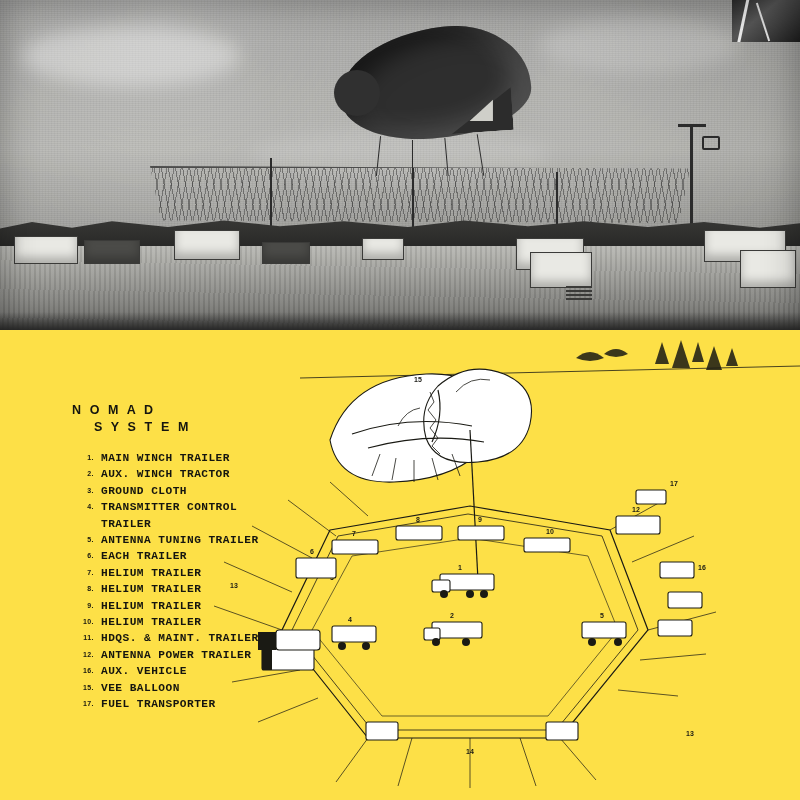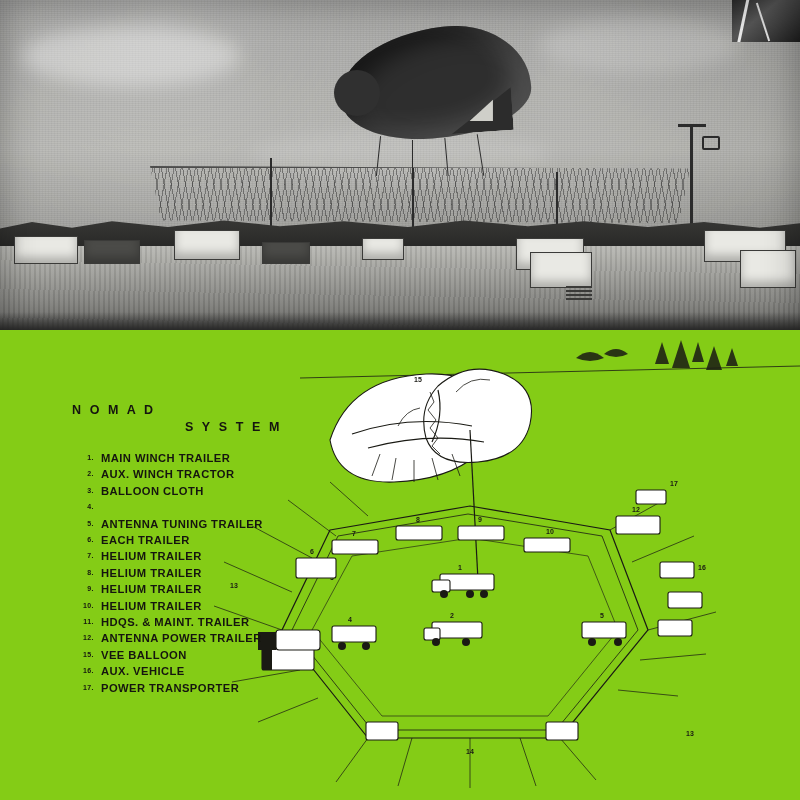--- a/index.html
+++ b/index.html
@@ -59,29 +59,29 @@
     background-image:repeating-linear-gradient(92deg, rgba(0,0,0,.10) 0 2px, rgba(255,255,255,.07) 2px 5px);
     opacity:.7;}
   .bldg{position:absolute;background:#e9e9e4;border:1px solid #3b3b39;
     box-shadow:inset 0 -6px 10px rgba(0,0,0,.25);}
   .bldg.dark{background:#4b4b48;}
   .photo-edge{position:absolute;inset:0;box-shadow:inset 0 0 38px rgba(0,0,0,.30);}
   .photo-bottom-fade{position:absolute;left:0;bottom:0;width:800px;height:18px;
     background:linear-gradient(rgba(40,40,40,0),#2f2f2e);}
 
   
-  #drawing{position:absolute;left:0;top:330px;width:800px;height:470px;background:#84cc16;}
+  #drawing{position:absolute;left:0;top:330px;width:800px;height:470px;background:#fde047;}
   #legend{position:absolute;left:72px;top:72px;width:210px;color:#15150f;}
   #legend .title{font-size:12.5px;letter-spacing:2.6px;font-weight:700;line-height:17px;}
-  #legend .title .l2{margin-left:22px;display:block;text-align:right;}
+  #legend .title .l2{margin-left:22px;display:block;}
   #legend ol{list-style:none;margin:14px 0 0 0;padding:0;}
   #legend li{font-size:11.2px;font-weight:700;letter-spacing:.45px;line-height:16.4px;
     white-space:pre-line;display:flex;}
   #legend li .num{display:inline-block;width:22px;text-align:right;margin-right:7px;flex:0 0 22px;}
-  #legend li .txt{flex:1 1 auto;}
+  #legend li .txt{flex:1 1 auto;font-family:Liberation Mono, monospace;}
 </style>
 </head>
 <body>
 
 <div id="page">
 
   <div id="photo">
     <div class="sky"></div>
     <div class="sky-grain"></div>
 
@@ -259,30 +259,31 @@
     </svg>
 
     <div id="legend">
       <div class="title">
         <span>N O M A D</span>
         <span class="l2">S Y S T E M</span>
       </div>
       <ol>
         <li><span class="num">1.</span><span class="txt">MAIN WINCH TRAILER</span></li>
         <li><span class="num">2.</span><span class="txt">AUX. WINCH TRACTOR</span></li>
-        <li><span class="num">3.</span><span class="txt">BALLOON CLOTH</span></li>
-        <li><span class="num">4.</span></li>
+        <li><span class="num">3.</span><span class="txt">GROUND CLOTH</span></li>
+        <li><span class="num">4.</span><span class="txt">TRANSMITTER CONTROL
+TRAILER</span></li>
         <li><span class="num">5.</span><span class="txt">ANTENNA TUNING TRAILER</span></li>
         <li><span class="num">6.</span><span class="txt">EACH TRAILER</span></li>
         <li><span class="num">7.</span><span class="txt">HELIUM TRAILER</span></li>
         <li><span class="num">8.</span><span class="txt">HELIUM TRAILER</span></li>
         <li><span class="num">9.</span><span class="txt">HELIUM TRAILER</span></li>
         <li><span class="num">10.</span><span class="txt">HELIUM TRAILER</span></li>
         <li><span class="num">11.</span><span class="txt">HDQS. &amp; MAINT. TRAILER</span></li>
         <li><span class="num">12.</span><span class="txt">ANTENNA POWER TRAILER</span></li>
+        <li><span class="num">16.</span><span class="txt">AUX. VEHICLE</span></li>
         <li><span class="num">15.</span><span class="txt">VEE BALLOON</span></li>
-        <li><span class="num">16.</span><span class="txt">AUX. VEHICLE</span></li>
-        <li><span class="num">17.</span><span class="txt">POWER TRANSPORTER</span></li>
+        <li><span class="num">17.</span><span class="txt">FUEL TRANSPORTER</span></li>
       </ol>
     </div>
 
   </div>
 </div>
 
 </body></html>

